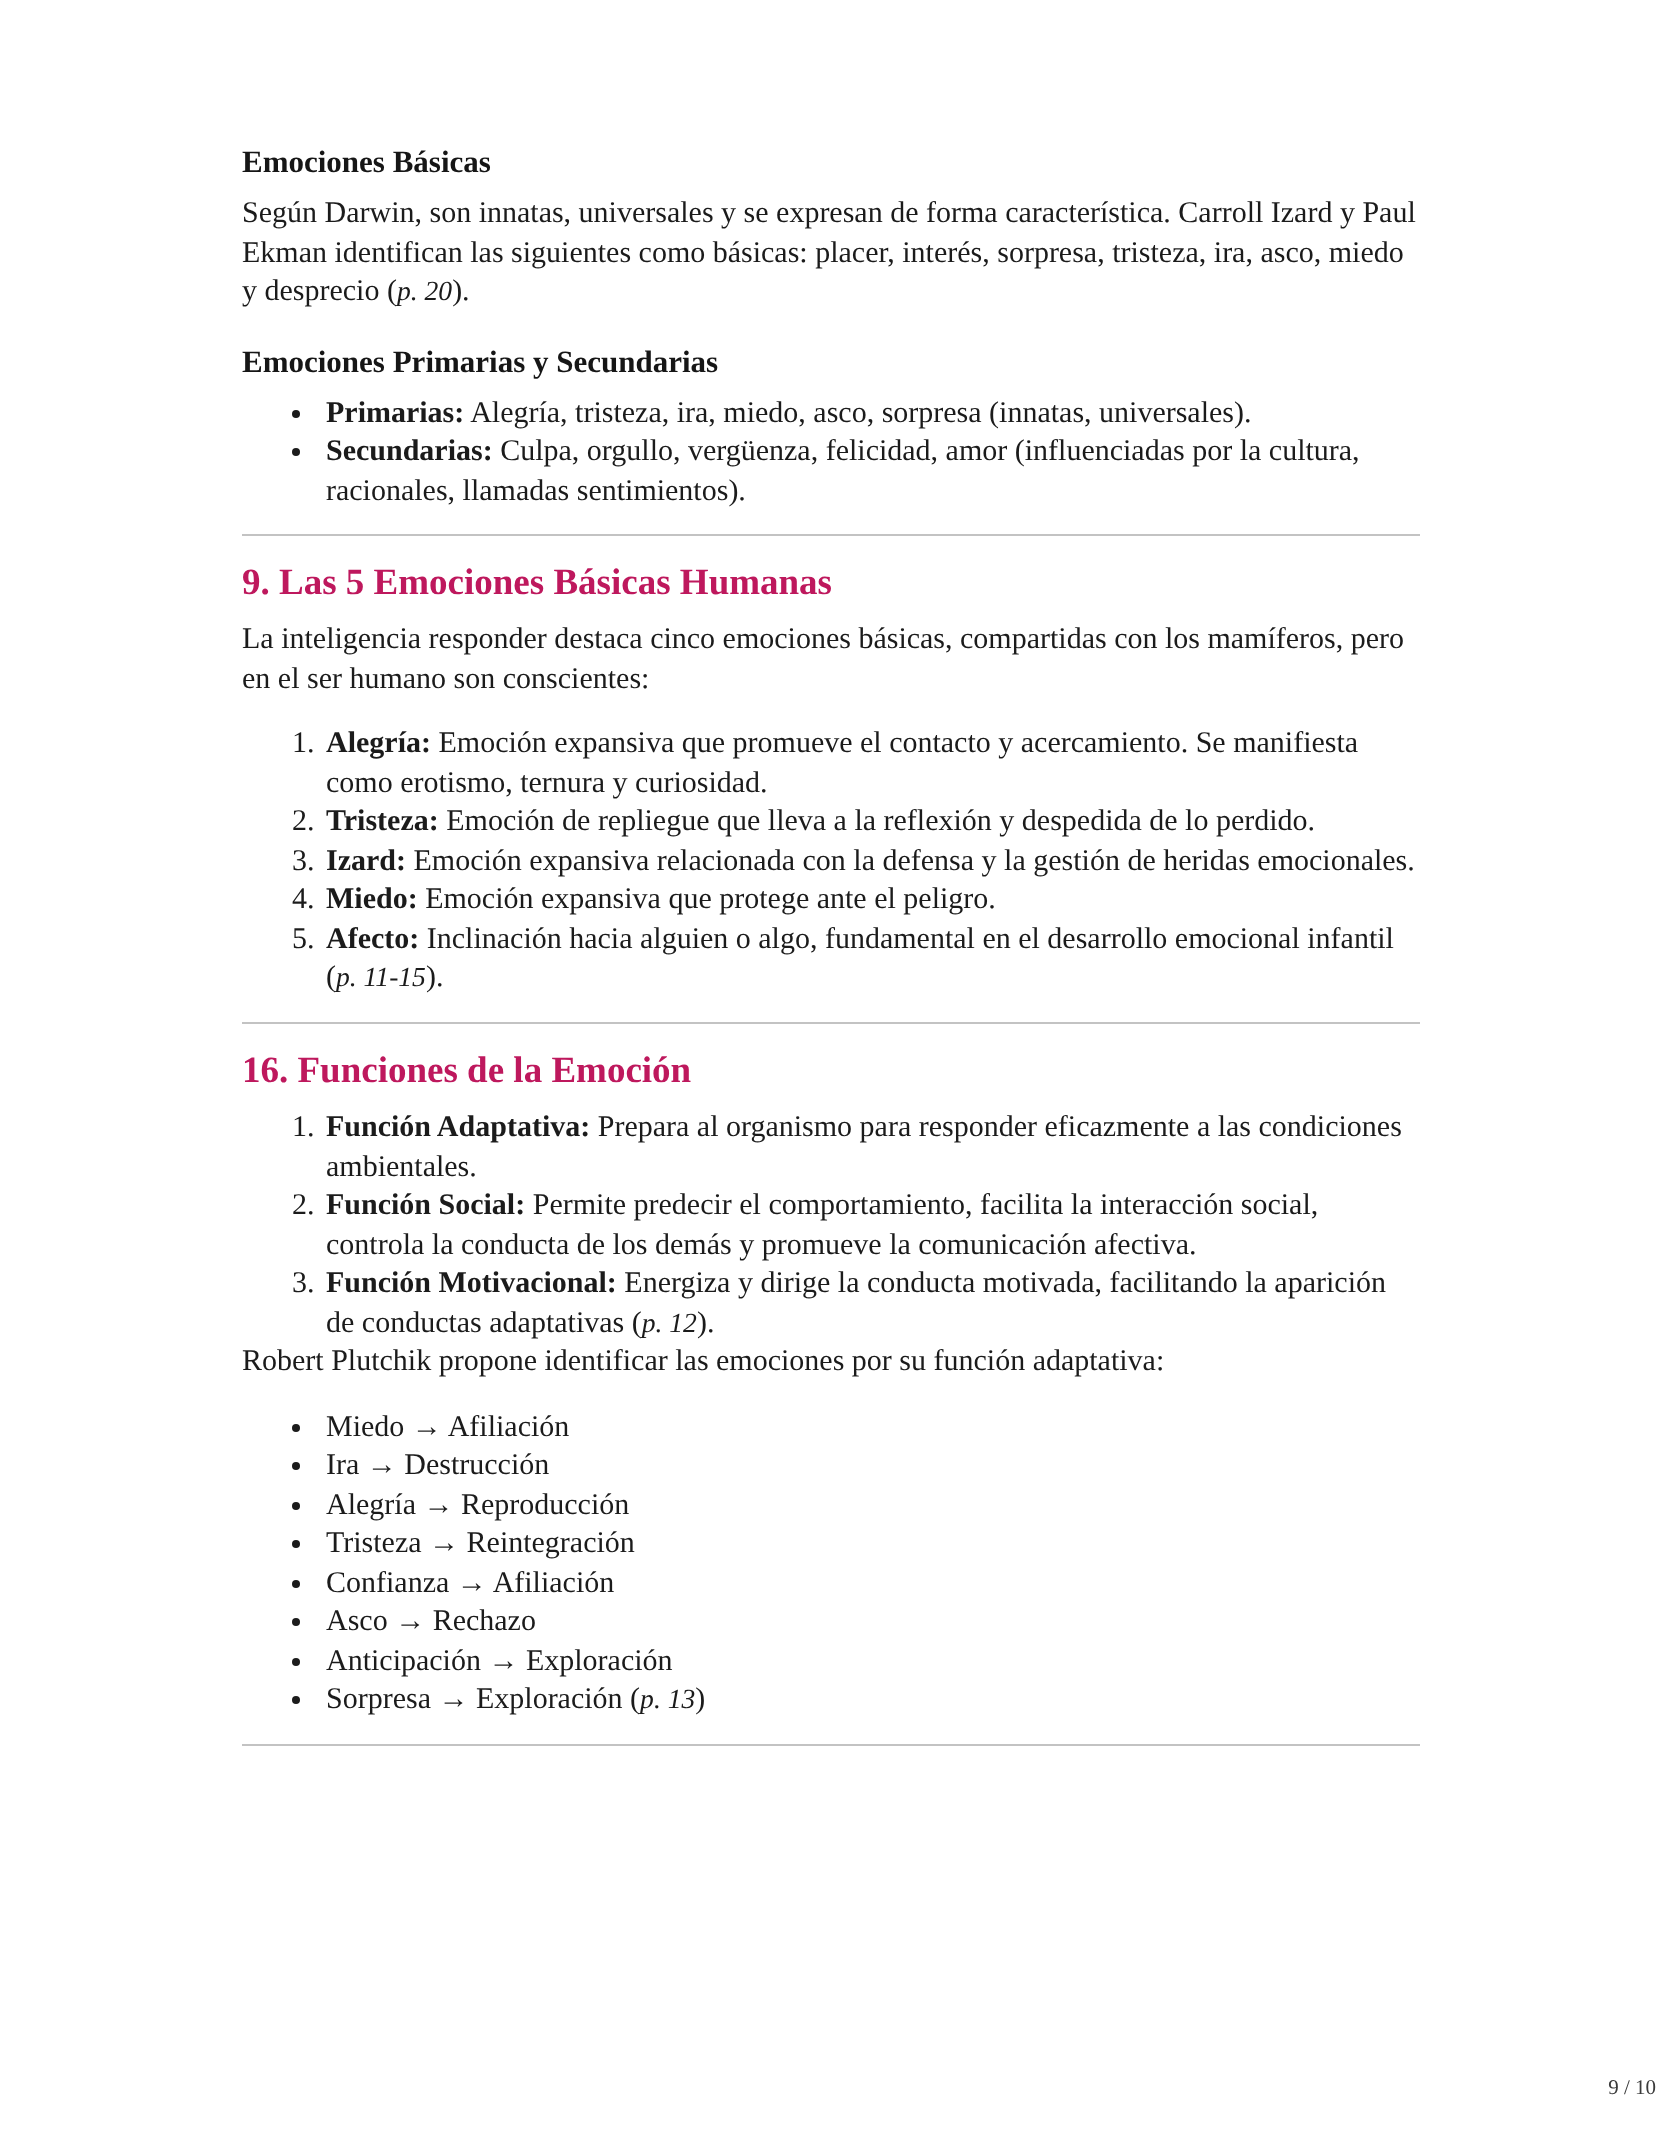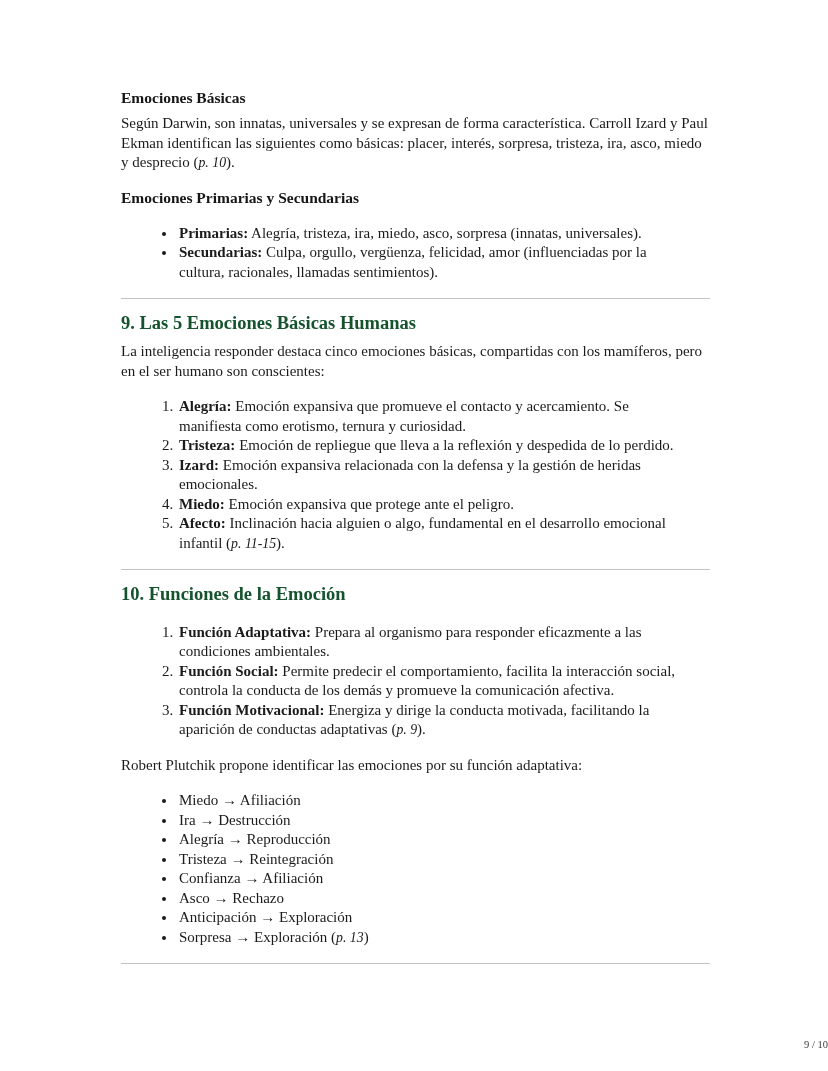--- a/index.html
+++ b/index.html
@@ -22,38 +22,38 @@
     font-size: 15px;
     line-height: 1.3;
   }
   .content h3 {
     font-size: 15.5px;
     font-weight: 700;
     margin: 15px 0 6px;
     color: #161616;
   }
   .content h3:first-child {
-    margin-top: 16px;
+    margin-top: 0;
   }
   .content h2 {
     font-size: 18.5px;
     font-weight: 700;
     line-height: 1.25;
     margin: 0 0 7px;
-    color: #14532d;
+    color: #be185d;
   }
   .content p {
     margin: 0;
   }
   .content p.intro {
     margin: 0 0 13px;
   }
   .content ul,
   .content ol {
-    margin: 16px;
+    margin: 0;
     padding-left: 40px;
   }
   .content li {
     margin: 0;
     padding-left: 2px;
   }
   .content strong {
     font-weight: 700;
   }
   .ref {
@@ -75,21 +75,21 @@
     color: #3a3a3a;
   }
 </style>
 </head>
 <body>
 
 <div class="page">
   <div class="content">
 
     <h3>Emociones Básicas</h3>
-    <p><span>Según Darwin, son innatas, universales y se expresan de forma característica. Carroll Izard y Paul Ekman identifican las siguientes como básicas: placer, interés, sorpresa, tristeza, ira, asco, miedo y desprecio (</span><em class="ref">p. 10</em><span>).</span></p>
+    <p><span>Según Darwin, son innatas, universales y se expresan de forma característica. Carroll Izard y Paul Ekman identifican las siguientes como básicas: placer, interés, sorpresa, tristeza, ira, asco, miedo y desprecio (</span><em class="ref">p. 20</em><span>).</span></p>
 
     <h3>Emociones Primarias y Secundarias</h3>
     <ul>
       <li><strong>Primarias:</strong><span> Alegría, tristeza, ira, miedo, asco, sorpresa (innatas, universales).</span></li>
       <li><strong>Secundarias:</strong><span> Culpa, orgullo, vergüenza, felicidad, amor (influenciadas por la cultura, racionales, llamadas sentimientos).</span></li>
     </ul>
 
     <hr>
 
     <h2>9. Las 5 Emociones Básicas Humanas</h2>
@@ -97,25 +97,25 @@
     <ol>
       <li><strong>Alegría:</strong><span> Emoción expansiva que promueve el contacto y acercamiento. Se manifiesta como erotismo, ternura y curiosidad.</span></li>
       <li><strong>Tristeza:</strong><span> Emoción de repliegue que lleva a la reflexión y despedida de lo perdido.</span></li>
       <li><strong>Izard:</strong><span> Emoción expansiva relacionada con la defensa y la gestión de heridas emocionales.</span></li>
       <li><strong>Miedo:</strong><span> Emoción expansiva que protege ante el peligro.</span></li>
       <li><strong>Afecto:</strong><span> Inclinación hacia alguien o algo, fundamental en el desarrollo emocional infantil (</span><em class="ref">p. 11-15</em><span>).</span></li>
     </ol>
 
     <hr>
 
-    <h2>10. Funciones de la Emoción</h2>
+    <h2>16. Funciones de la Emoción</h2>
     <ol>
       <li><strong>Función Adaptativa:</strong><span> Prepara al organismo para responder eficazmente a las condiciones ambientales.</span></li>
       <li><strong>Función Social:</strong><span> Permite predecir el comportamiento, facilita la interacción social, controla la conducta de los demás y promueve la comunicación afectiva.</span></li>
-      <li><strong>Función Motivacional:</strong><span> Energiza y dirige la conducta motivada, facilitando la aparición de conductas adaptativas (</span><em class="ref">p. 9</em><span>).</span></li>
+      <li><strong>Función Motivacional:</strong><span> Energiza y dirige la conducta motivada, facilitando la aparición de conductas adaptativas (</span><em class="ref">p. 12</em><span>).</span></li>
     </ol>
 
     <p class="intro">Robert Plutchik propone identificar las emociones por su función adaptativa:</p>
     <ul>
       <li><span>Miedo → Afiliación</span></li>
       <li><span>Ira → Destrucción</span></li>
       <li><span>Alegría → Reproducción</span></li>
       <li><span>Tristeza → Reintegración</span></li>
       <li><span>Confianza → Afiliación</span></li>
       <li><span>Asco → Rechazo</span></li>

